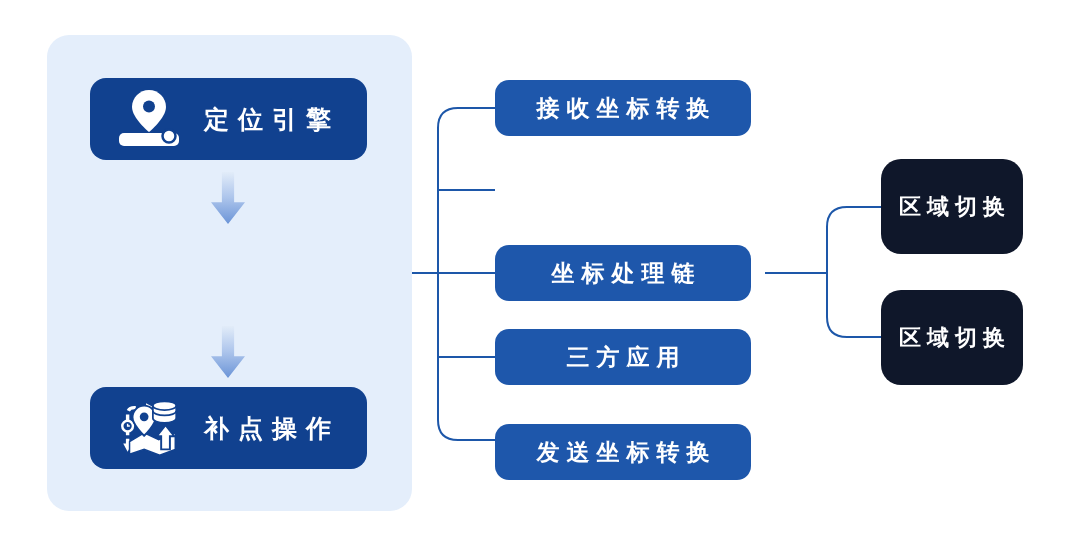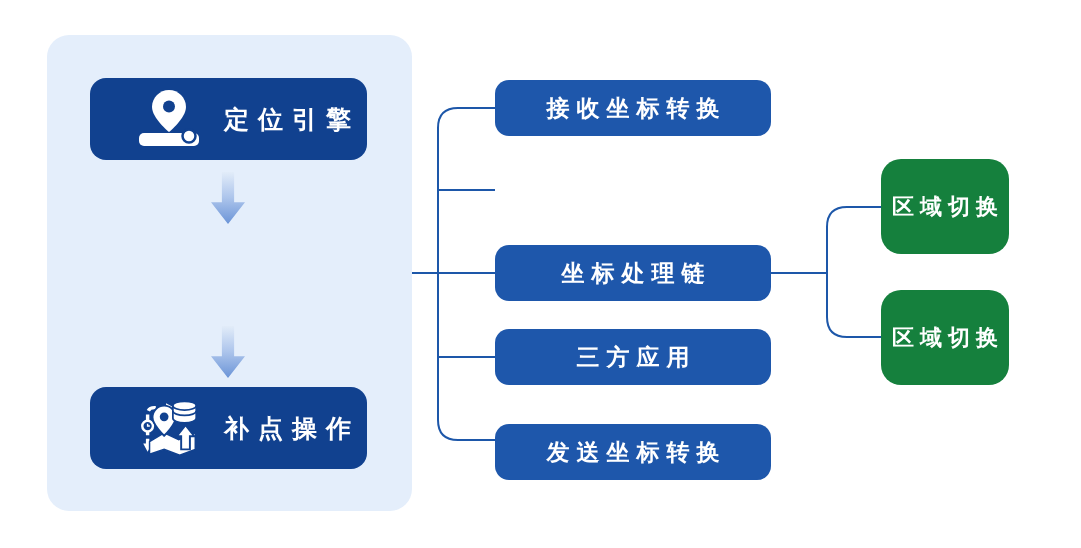--- a/index.html
+++ b/index.html
@@ -12,39 +12,39 @@
   }
   .connector-layer{position:absolute;left:0;top:0;width:1081px;height:548px;}
   .panel{
     position:absolute;left:47px;top:35px;width:365px;height:476px;
     background:#e4eefb;border-radius:22px;
   }
   .lbox{
     position:absolute;left:90px;width:277px;height:82px;
     background:#11418f;border-radius:16px;
     display:flex;align-items:center;
-    box-sizing:border-box;padding-left:44px;
+    box-sizing:border-box;padding-left:24px;
   }
   .lbox .icon{width:70px;height:62px;flex:0 0 auto;display:flex;align-items:center;justify-content:center;}
   .lbox .label{
     color:#ffffff;font-size:25px;font-weight:bold;
     letter-spacing:9px;margin-left:20px;white-space:nowrap;
   }
   .mbox{
-    position:absolute;left:495px;width:276px;height:56px;
+    position:absolute;left:495px;width:256px;height:56px;
     background:#1e57ab;border-radius:14px;
     display:flex;align-items:center;justify-content:center;
   }
   .mbox .label{
     color:#ffffff;font-size:23px;font-weight:bold;
     letter-spacing:7px;text-indent:7px;white-space:nowrap;
   }
   .rbox{
-    position:absolute;left:881px;width:128px;height:95px;
-    background:#15803d;border-radius:20px;
+    position:absolute;left:881px;width:142px;height:95px;
+    background:#0f172a;border-radius:20px;
     display:flex;align-items:center;justify-content:center;font-family:Liberation Mono, monospace;
   }
   .rbox .label{
     color:#ffffff;font-size:22px;font-weight:bold;
     letter-spacing:6px;text-indent:6px;white-space:nowrap;
   }
   .arrow-down{
     position:absolute;left:211px;width:34px;height:52px;
     background:linear-gradient(180deg,#e2ecf9 0%,#aec6ec 48%,#6b94d7 100%);
     clip-path:polygon(32% 0,68% 0,68% 58%,100% 58%,50% 100%,0 58%,32% 58%);

